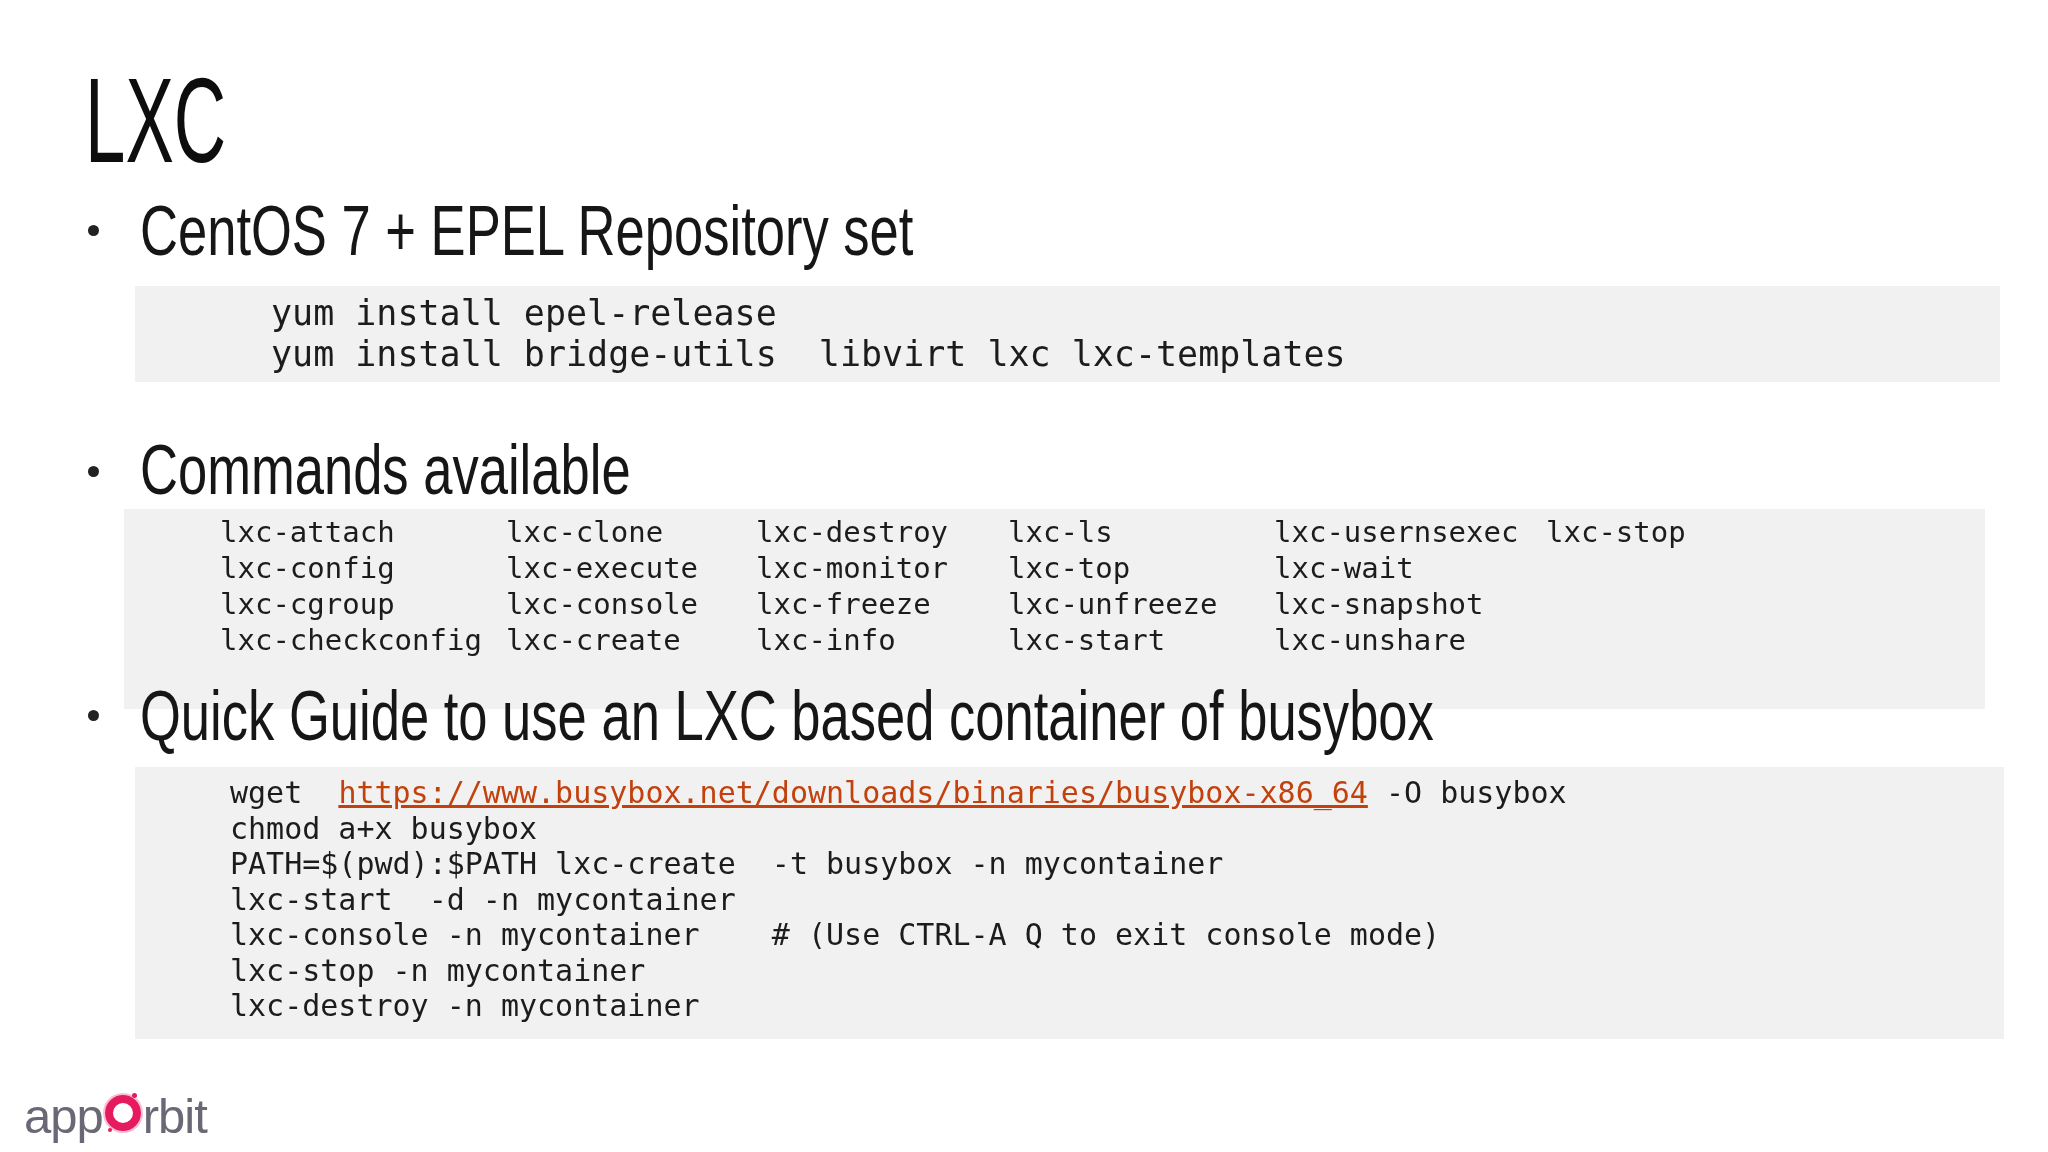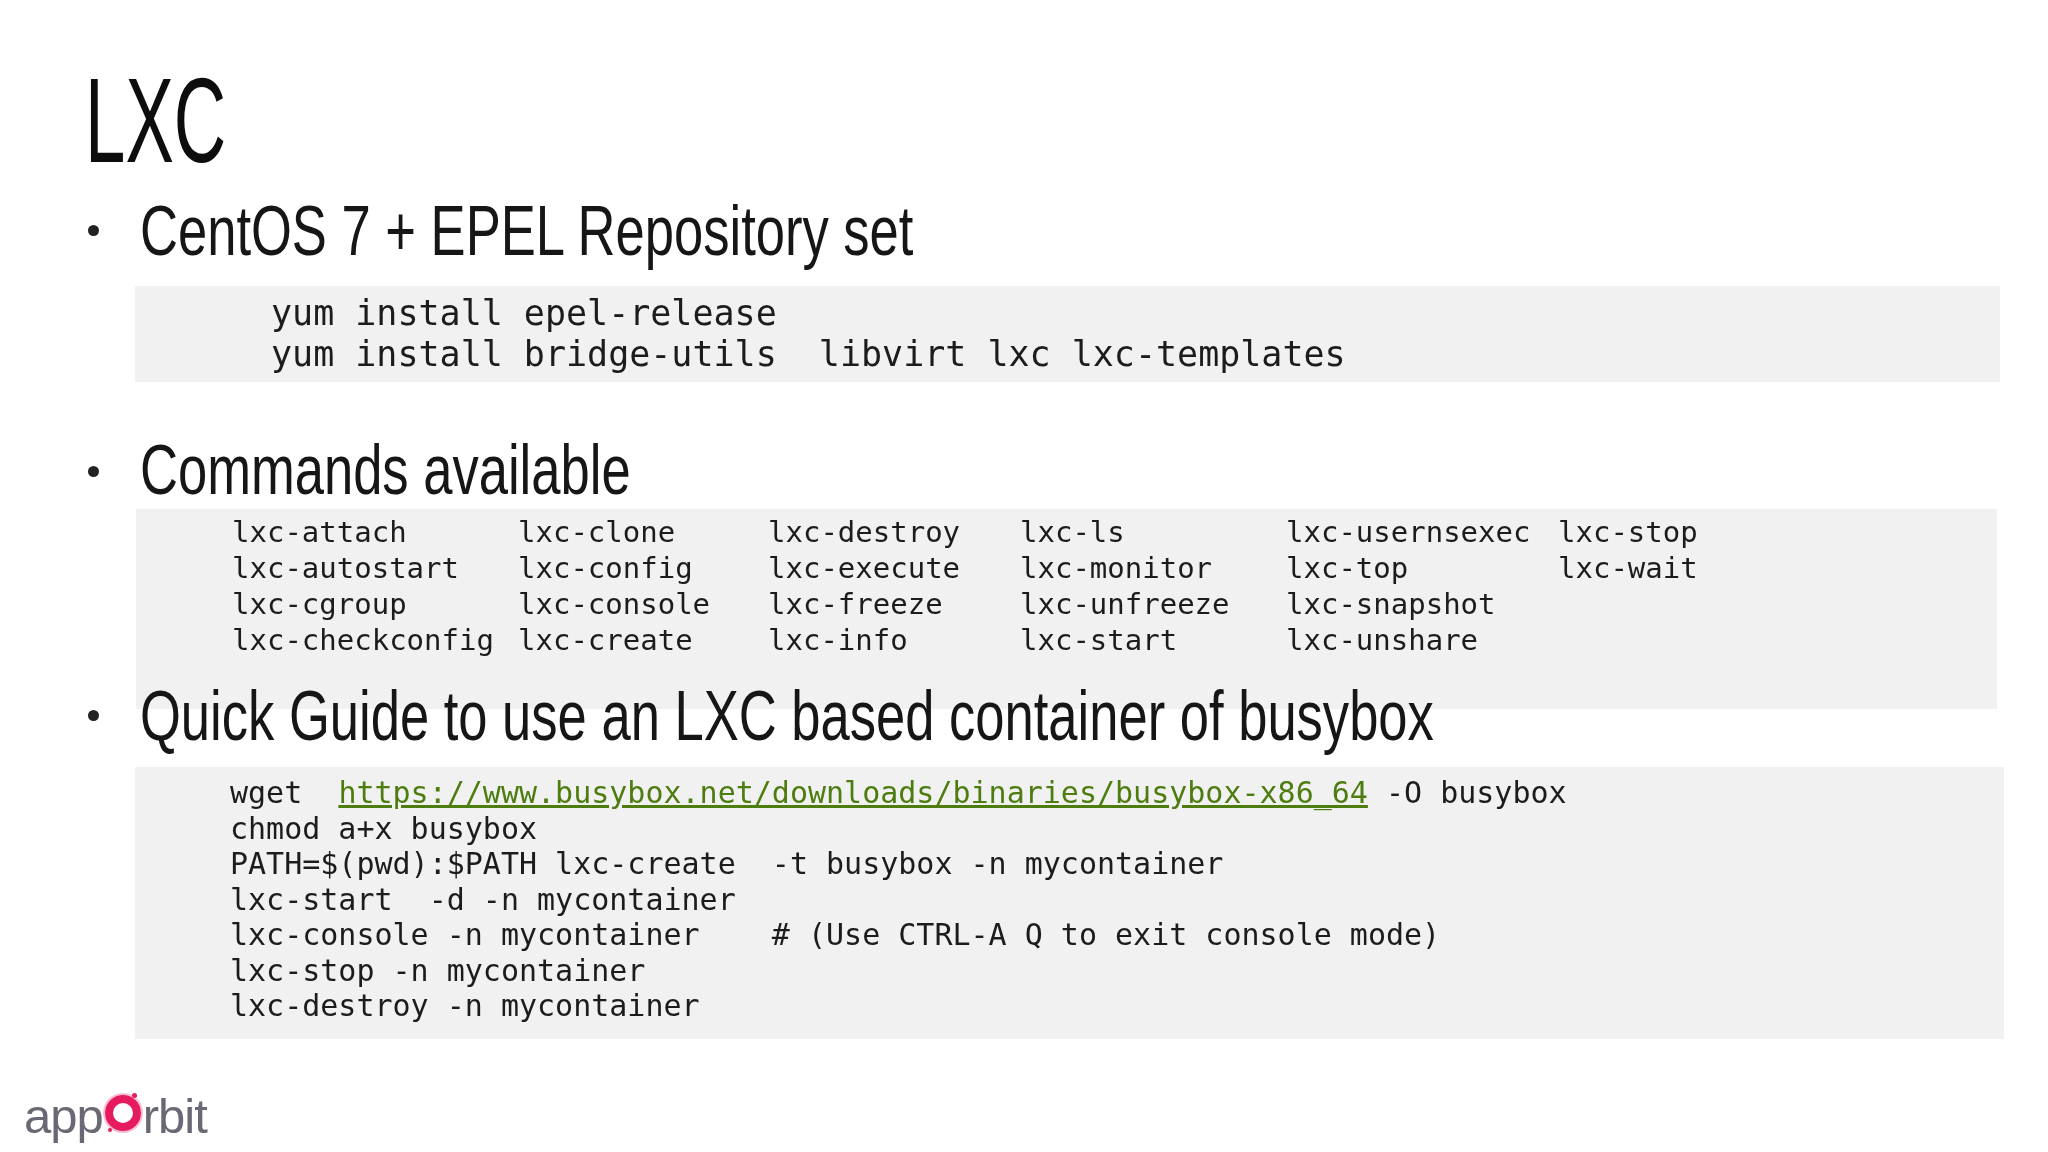--- a/index.html
+++ b/index.html
@@ -28,26 +28,26 @@
   .code{position:absolute;background:#f1f1f2;color:#1c1c1c;
         font-family:"DejaVu Sans Mono","Liberation Mono",monospace;}
   .cl{white-space:pre;}
   .block1{left:135px;top:286px;width:1865px;height:96px;
           font-size:35px;line-height:41px;padding-top:7px;box-sizing:border-box;padding-left:44px;}
   .block1 .cl{padding-left:92px;}
   .block3{left:135px;top:767px;width:1869px;height:272px;
           font-size:30px;line-height:35.5px;padding-top:8px;box-sizing:border-box;}
   .block3 .cl{padding-left:95px;}
 
-  .block2{left:136px;top:509px;width:1861px;height:200px;
+  .block2{left:124px;top:509px;width:1861px;height:200px;
           font-size:29px;line-height:36px;padding:5px 0 0 96px;box-sizing:border-box;}
   .cmd-row{display:grid;grid-template-columns:286px 250px 252px 266px 272px auto;}
   .cmd-cell{white-space:pre;overflow:visible;}
 
-  .link{color:#4d7c0f;text-decoration:underline;cursor:pointer;}
+  .link{color:#c2410c;text-decoration:underline;cursor:pointer;}
 
   
   .logo{position:absolute;left:24px;top:1088px;height:56px;
         display:flex;align-items:center;
         font-size:49px;font-weight:400;letter-spacing:-1px;color:#6b6875;text-align:center;}
   .logo .lt{line-height:56px;}
   .logo-o{position:relative;display:inline-block;width:20px;height:20px;
           border:8px solid #e51a5f;border-radius:50%;margin:0 2px 6px 2px;
           box-shadow:0 0 0 2px rgba(229,26,95,0.28);}
   .logo-o::before{content:"";position:absolute;width:5px;height:5px;border-radius:50%;
@@ -76,21 +76,20 @@
   <div class="code block2">
     <div class="cmd-row">
       <span class="cmd-cell">lxc-attach</span>
       <span class="cmd-cell">lxc-clone</span>
       <span class="cmd-cell">lxc-destroy</span>
       <span class="cmd-cell">lxc-ls</span>
       <span class="cmd-cell">lxc-usernsexec</span>
       <span class="cmd-cell">lxc-stop</span>
     </div>
     <div class="cmd-row">
-      <span class="cmd-cell">lxc-autostart</span>
       <span class="cmd-cell">lxc-config</span>
       <span class="cmd-cell">lxc-execute</span>
       <span class="cmd-cell">lxc-monitor</span>
       <span class="cmd-cell">lxc-top</span>
       <span class="cmd-cell">lxc-wait</span>
     </div>
     <div class="cmd-row">
       <span class="cmd-cell">lxc-cgroup</span>
       <span class="cmd-cell">lxc-console</span>
       <span class="cmd-cell">lxc-freeze</span>

